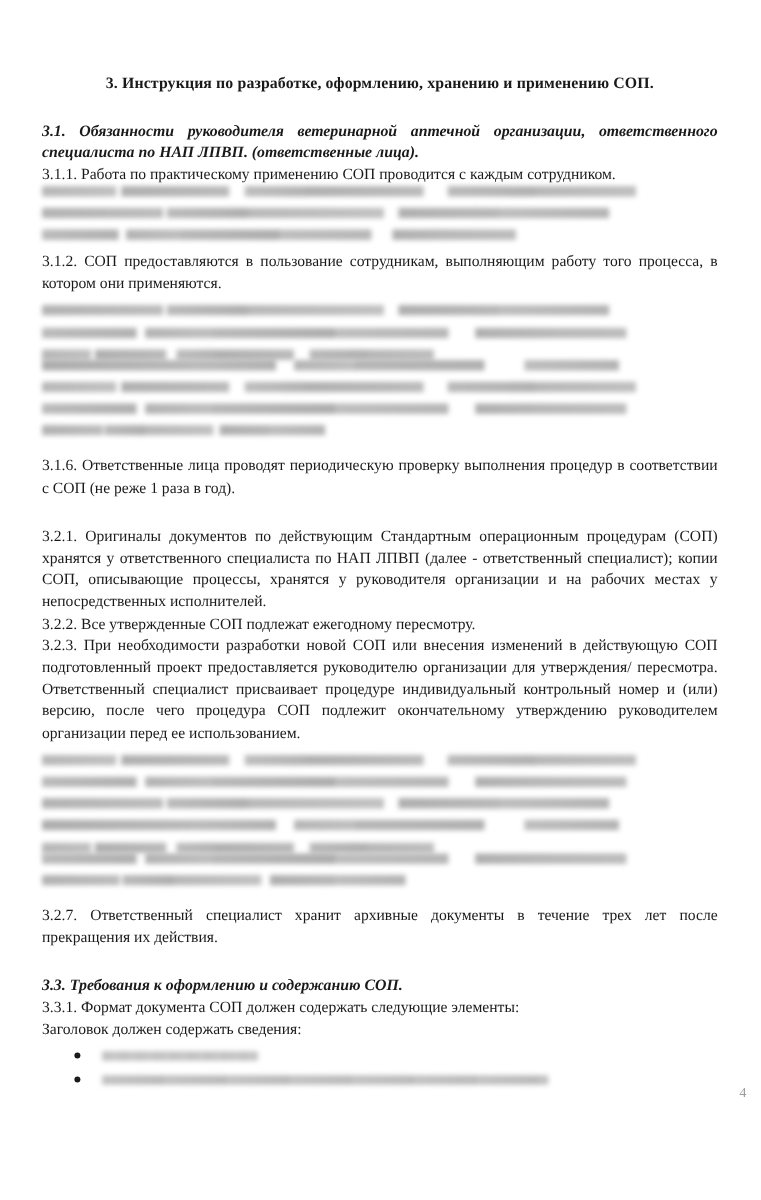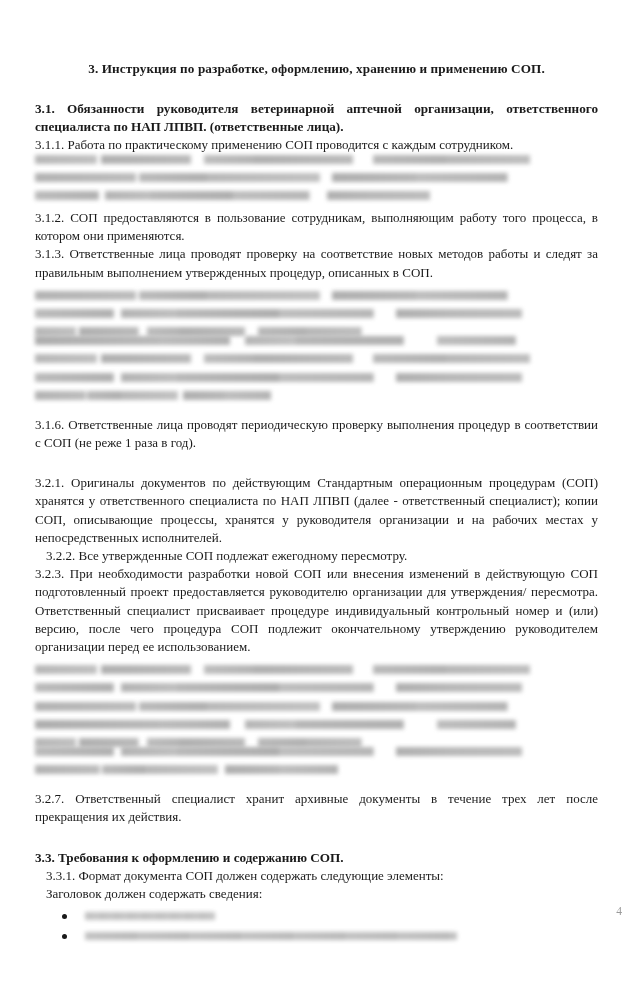--- a/index.html
+++ b/index.html
@@ -41,30 +41,31 @@
   .spacer-lg { height: 22px; }
   .spacer-md { height: 16px; }
   .spacer-sm { height: 9px; }
   .heading {
     font-size: 13.2px;
     font-weight: bold;
     line-height: 18.2px;
     text-align: justify;
     text-justify: inter-word;
     margin: 0;
+    font-style: italic;
   }
   .heading.nojust { text-align: left; }
   .para {
     font-size: 13px;
     line-height: 18.2px;
     text-align: justify;
     text-justify: inter-word;
     margin: 0;
   }
-  .para.left { text-align: left; margin-left: 11px; }
+  .para.left { text-align: left; }
   
   .redacted-block {
     margin: 0;
     padding: 0;
   }
   .redline {
     height: 9px;
     margin-bottom: 9.2px;
     border-radius: 1px;
     background-repeat: no-repeat;
@@ -167,21 +168,20 @@
     <div class="redacted-block">
       <div class="redline rl-a" style="width:100%"></div>
       <div class="redline rl-b" style="width:100%"></div>
       <div class="redline rl-c" style="width:81%"></div>
     </div>
 
     <div class="spacer-sm"></div>
 
     <div class="para">3.1.2. СОП предоставляются в пользование сотрудникам, выполняющим работу того процесса, в котором они применяются.</div>
 
-    <div class="para">3.1.3. Ответственные лица проводят проверку на соответствие новых методов работы и следят за правильным выполнением утвержденных процедур, описанных в СОП.</div>
 
     <div class="spacer-sm"></div>
 
     <div class="redacted-block">
       <div class="redline rl-b" style="width:100%"></div>
       <div class="redline rl-c" style="width:100%"></div>
       <div class="redline rl-a" style="width:66%"></div>
     </div>
     <div class="redacted-block">
       <div class="redline rl-d" style="width:100%"></div>

